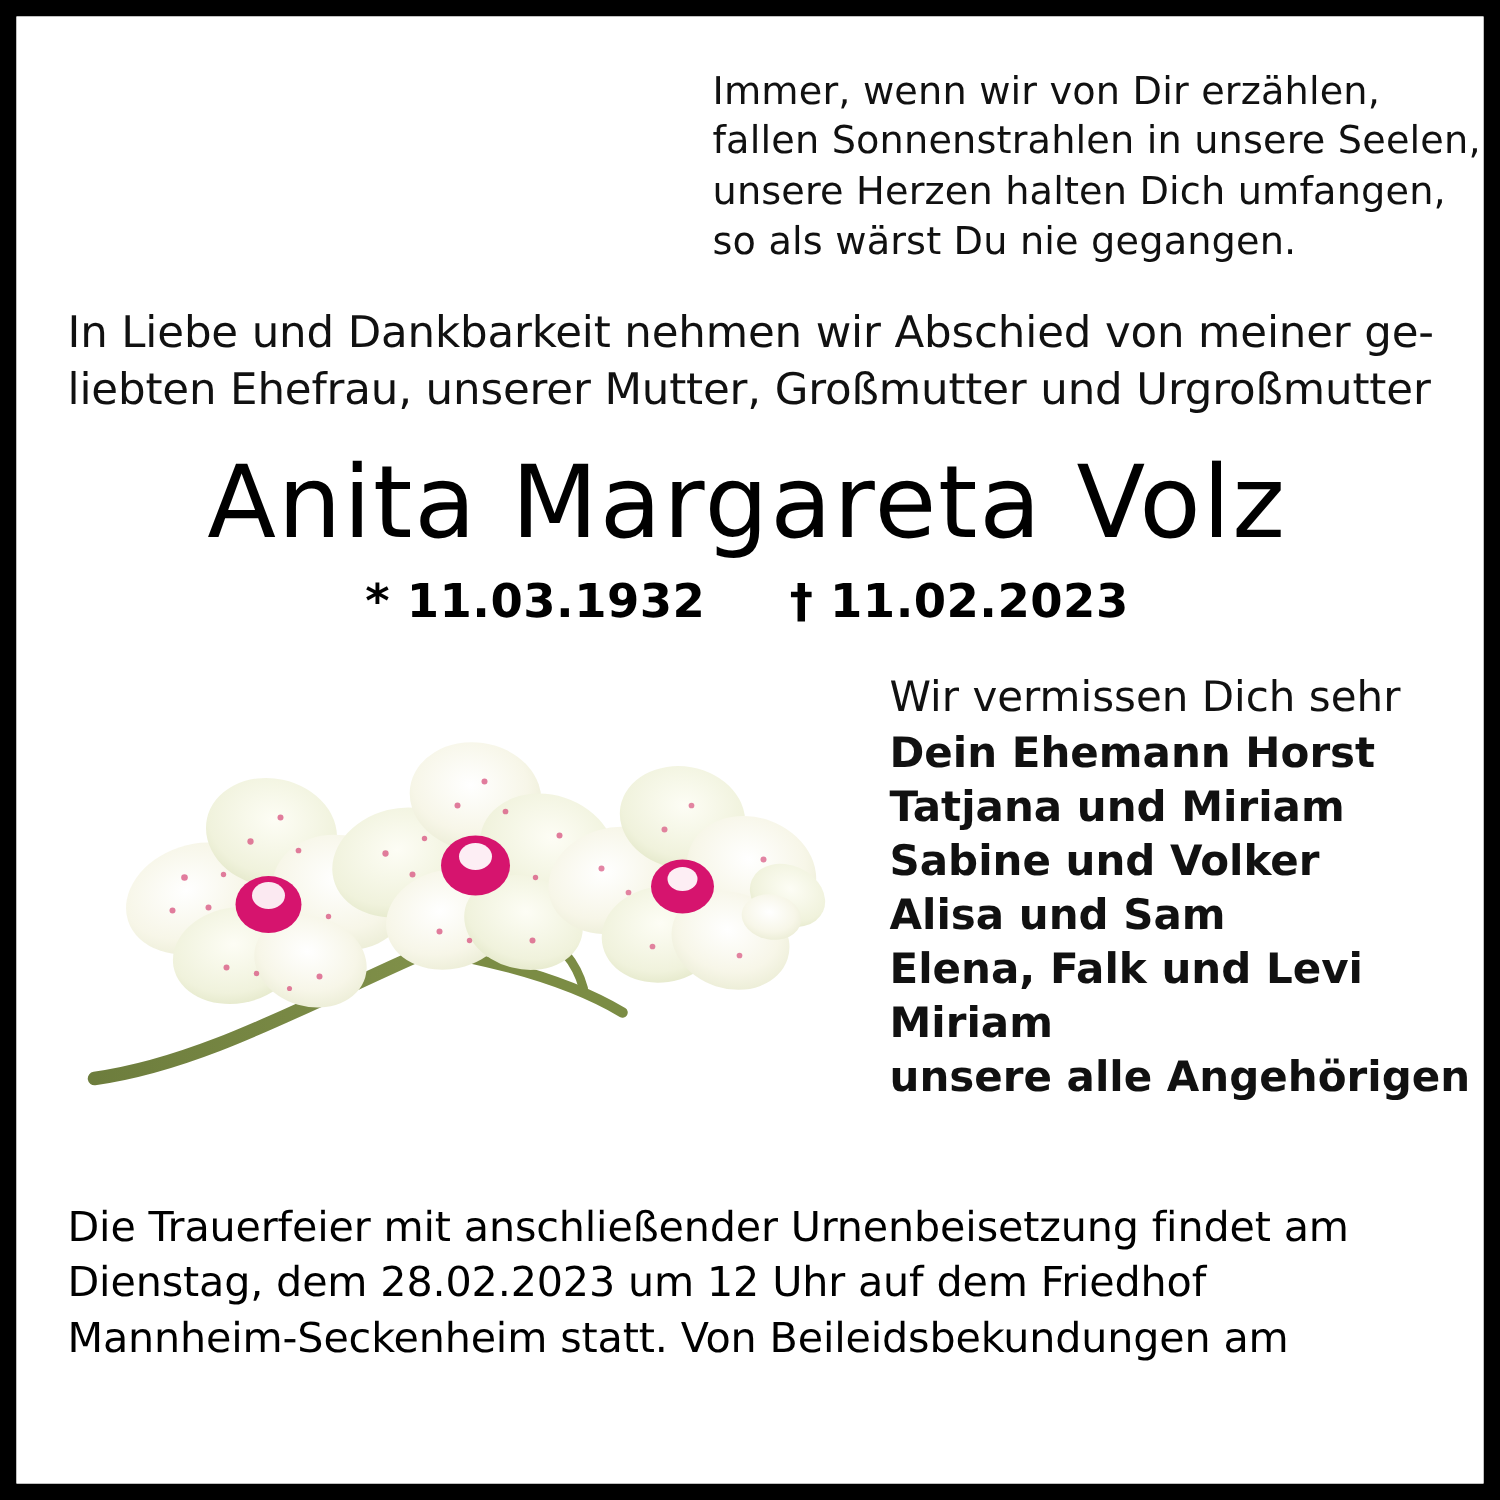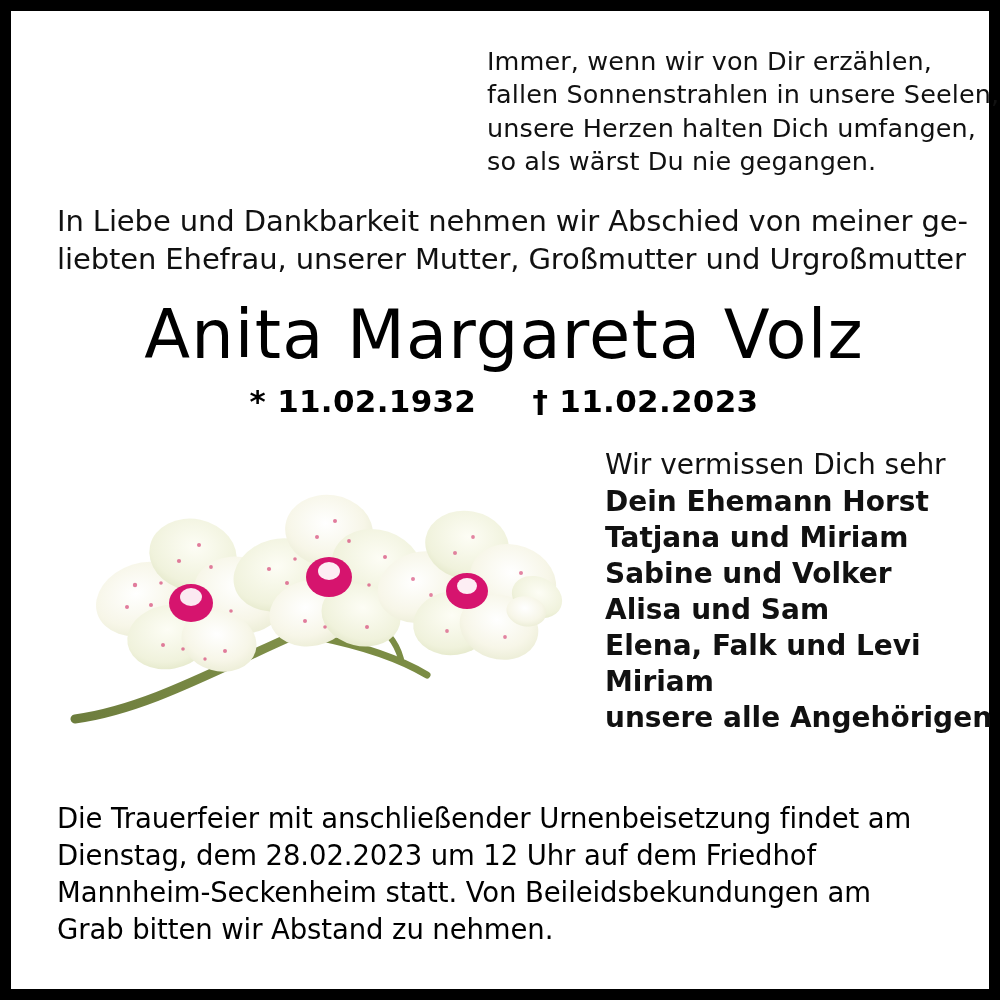--- a/index.html
+++ b/index.html
@@ -22,21 +22,21 @@
     background: #ffffff;
     border: 11px solid #000000;
     padding: 0;
   }
   .inner {
     position: relative;
     box-sizing: border-box;
     width: 100%;
     height: 100%;
     background: #ffffff;
-    padding: 34px 38px 20px 46px;
+    padding: 34px 38px 20px 34px;
   }
 
   
   .poem {
     margin: 0 0 0 430px;
     font-size: 25.5px;
     line-height: 1.31;
     letter-spacing: 0.1px;
     color: #111111;
     font-weight: 400;
@@ -136,21 +136,21 @@
 
     <div class="intro">
       <div>In Liebe und Dankbarkeit nehmen wir Abschied von meiner ge-</div>
       <div>liebten Ehefrau, unserer Mutter, Großmutter und Urgroßmutter</div>
     </div>
 
     <div class="name">Anita Margareta Volz</div>
 
     <div class="dates">
       <span>*</span>
-      <span>11.02.1932</span>
+      <span>11.03.1932</span>
       <span class="sep"></span>
       <span>†</span>
       <span>11.02.2023</span>
     </div>
 
     <div class="mid">
 
       <div class="flower">
         <svg viewBox="0 0 500 280" width="500" height="280" xmlns="http://www.w3.org/2000/svg">
           <defs>
@@ -260,17 +260,16 @@
         <div class="member">Elena, Falk und Levi</div>
         <div class="member">Miriam</div>
         <div class="member">unsere alle Angehörigen</div>
       </div>
     </div>
 
     <div class="closing">
       <span class="l">Die Trauerfeier mit anschließender Urnenbeisetzung findet am</span>
       <span class="l">Dienstag, dem 28.02.2023 um 12 Uhr auf dem Friedhof</span>
       <span class="l">Mannheim-Seckenheim  statt. Von Beileidsbekundungen am</span>
-      <span class="l">Grab bitten wir Abstand zu nehmen.</span>
     </div>
 
   </div>
 </div>
 
 </body></html>

